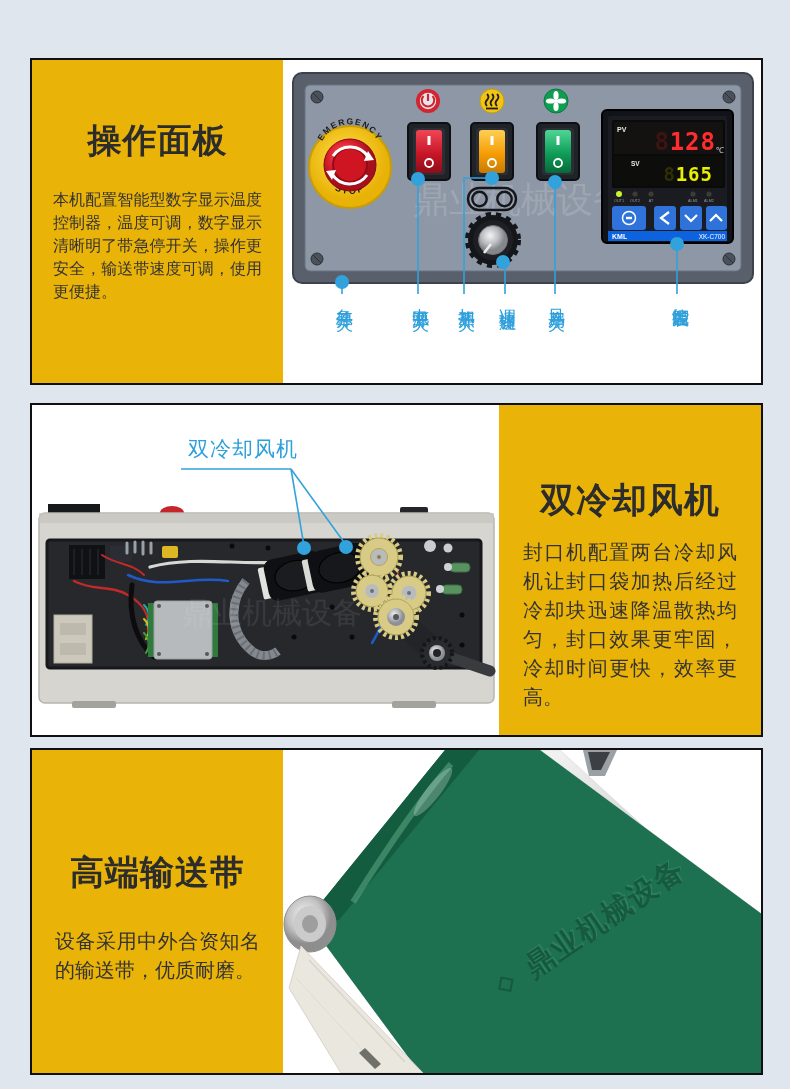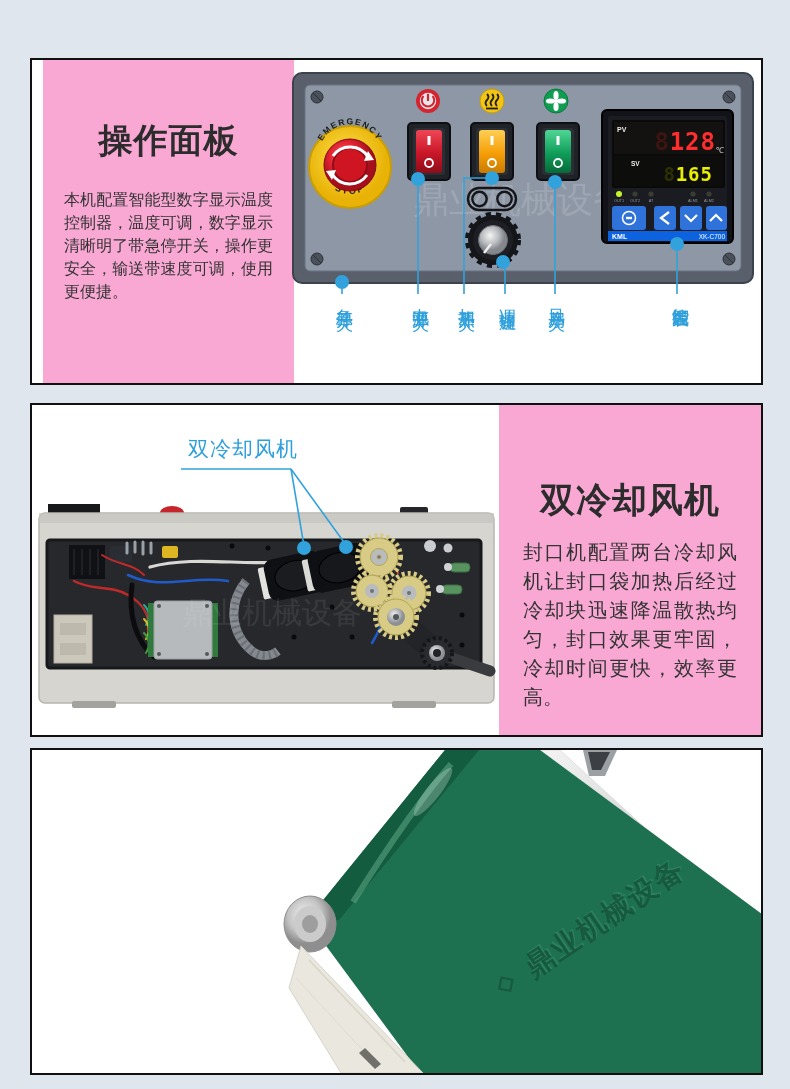--- a/index.html
+++ b/index.html
@@ -1,21 +1,21 @@
 <!DOCTYPE html>
 <html><head>
 <meta charset="utf-8">
 <style>
   html,body{margin:0;padding:0;}
   body{width:790px;height:1089px;position:relative;background:#dfe6ee;font-family:"Liberation Sans",sans-serif;overflow:hidden;}
   .box{position:absolute;left:30px;width:729px;background:#ffffff;border:2px solid #101010;}
   .sec1{top:58px;height:323px;}
   .sec2{top:403px;height:330px;}
   .sec3{top:748px;height:323px;}
-  .bluepanel{position:absolute;top:0;height:100%;background:#f9a8d4;margin-left:11px;}
+  .bluepanel{position:absolute;top:0;height:100%;background:#eab308;}
   .bp-left{left:0;width:251px;}
   .bp-right{right:0;width:262px;}
   .bp-title{position:absolute;left:0;width:100%;text-align:center;font-weight:bold;color:#2c2c2c;font-size:34px;letter-spacing:1px;}
   .bp-body{position:absolute;color:#333;font-size:16px;line-height:1.43;text-align:justify;text-justify:inter-ideograph;}
   .photo{position:absolute;top:0;}
   .vlabel{position:absolute;writing-mode:vertical-rl;text-orientation:upright;color:#2d9fdb;font-size:17px;line-height:1.1;letter-spacing:2px;width:22px;text-align:left;}
   .hlabel{position:absolute;color:#2d9fdb;font-size:21px;letter-spacing:1px;}
   svg text{font-family:"Liberation Sans",sans-serif;}
   .seg{font-family:"DejaVu Sans Mono",monospace;font-weight:bold;}
 </style>
@@ -356,20 +356,24 @@
   </svg>
   <div class="hlabel" style="left:156px;top:30px;">双冷却风机</div>
 
   <div class="bluepanel bp-right">
     <div class="bp-title" style="top:72px;font-size:35px;">双冷却风机</div>
     <div class="bp-body" style="left:24px;right:24px;top:133px;font-size:20px;line-height:1.45;">封口机配置两台冷却风机让封口袋加热后经过冷却块迅速降温散热均匀，封口效果更牢固，冷却时间更快，效率更高。</div>
   </div>
 </div>
 
 <div class="box sec3">
+  <div class="bluepanel bp-left">
+    <div class="bp-title" style="top:100px;">高端输送带</div>
+    <div class="bp-body" style="left:23px;right:23px;top:177px;font-size:20px;line-height:1.45;">设备采用中外合资知名的输送带，优质耐磨。</div>
+  </div>
 
   <svg class="photo" style="left:251px;" width="478" height="323" viewBox="0 0 478 323">
     <defs>
       <linearGradient id="gStrip" x1="0" y1="0" x2="1" y2="1">
           <stop offset="0%" stop-color="#f4f4f4"></stop>
           <stop offset="100%" stop-color="#b3b3b3"></stop>
         </linearGradient>
       <radialGradient id="gSilver3" cx="40%" cy="35%">
           <stop offset="0%" stop-color="#f4f4f4"></stop>
           <stop offset="65%" stop-color="#c2c2c2"></stop>

